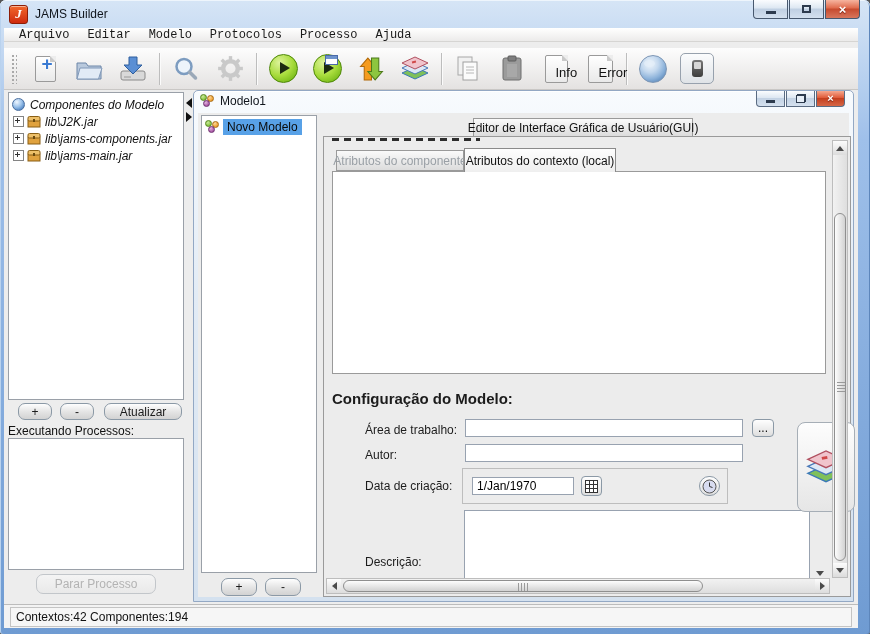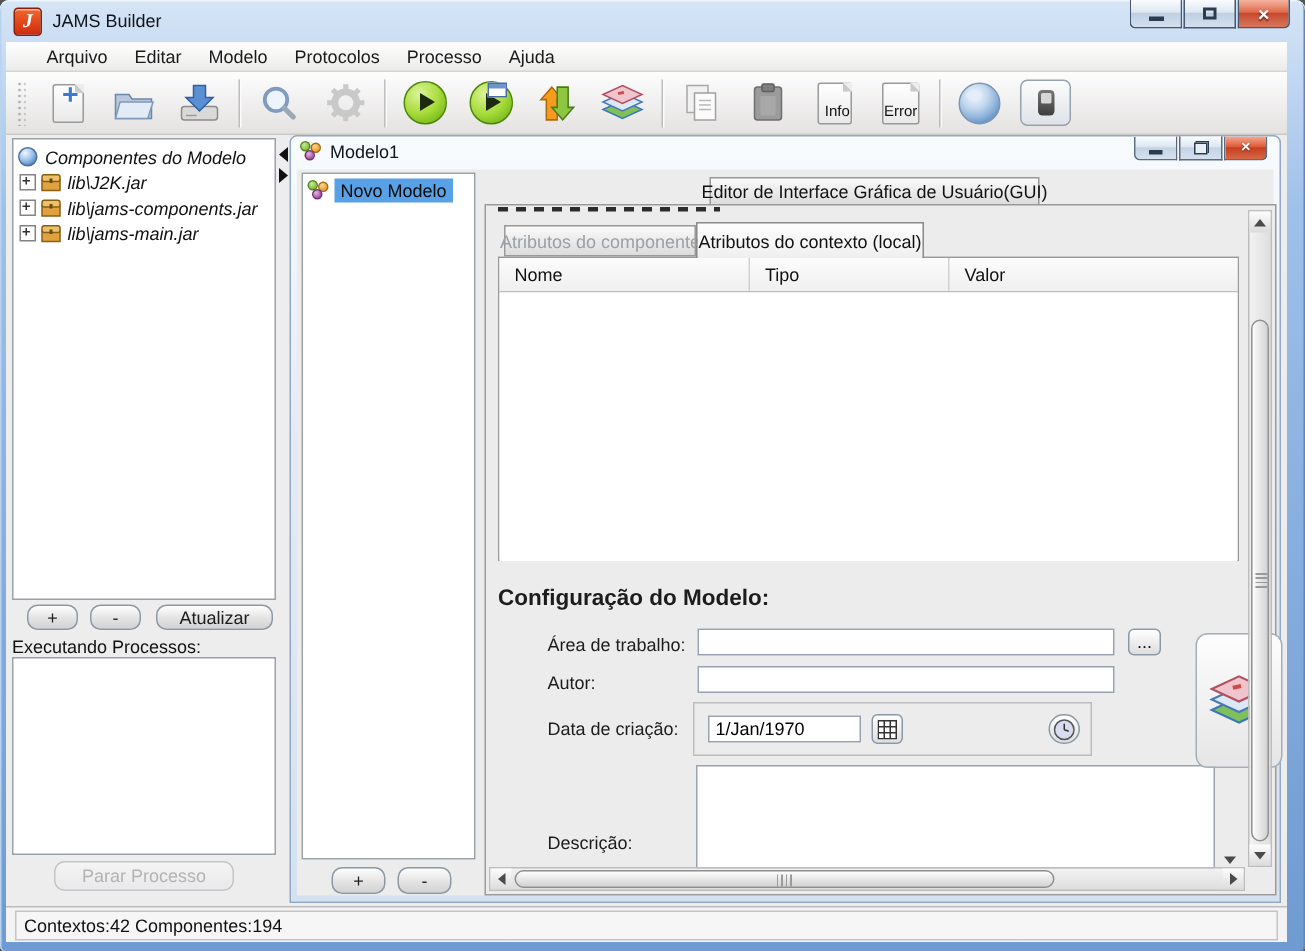--- a/index.html
+++ b/index.html
@@ -22,34 +22,34 @@
   .win-btn.close{background:linear-gradient(#f6b49f,#e06a4c 45%,#c64a2e 50%,#d8765c);}
   .g-min{width:10px;height:3px;background:#2d3b4e;margin-top:6px;}
   .g-max{width:9px;height:8px;border:2px solid #2d3b4e;box-sizing:border-box;}
   .g-close{color:#fff;font-size:13px;font-weight:bold;line-height:1;text-shadow:0 1px 1px #7c2413;}
   .g-restore{position:relative;width:10px;height:9px;}
   .g-restore:before{content:"";position:absolute;right:0;top:0;width:7px;height:6px;border:1px solid #2d3b4e;}
   .g-restore:after{content:"";position:absolute;left:0;bottom:0;width:7px;height:6px;border:1px solid #2d3b4e;background:#e6eef7;}
   
   .client{position:absolute;left:4px;top:28px;width:854px;height:600px;background:#ededed;}
   
-  .menubar{position:absolute;left:4px;top:28px;width:854px;height:20px;background:linear-gradient(#ffffff,#ecebea);
-    border-bottom:1px solid #d6d5d3;display:flex;align-items:center;padding-left:18px;box-sizing:border-box;}
+  .menubar{position:absolute;left:4px;top:28px;width:854px;height:14px;background:linear-gradient(#ffffff,#ecebea);
+    border-bottom:1px solid #d6d5d3;display:flex;align-items:center;padding-left:6px;box-sizing:border-box;font-family:Liberation Mono, monospace;}
   .menu-item{padding:2px 9px;color:#1a1a1a;}
   
   .toolbar{position:absolute;left:4px;top:48px;width:854px;height:42px;background:linear-gradient(#fdfdfd,#e4e2e1);
     border-bottom:1px solid #c9c7c5;display:flex;align-items:center;padding-left:5px;box-sizing:border-box;}
   .tb-handle{width:6px;height:30px;margin:0 6px 0 2px;background-image:radial-gradient(#a9a9a9 34%,transparent 38%);background-size:4px 4px;}
   .tb-btn{width:44px;height:36px;display:flex;align-items:center;justify-content:center;position:relative;}
   .tb-sep{width:1px;height:32px;background:#bdbdbd;margin:0 4px;box-shadow:1px 0 0 #fbfbfb;}
   
   .page{width:19px;height:24px;background:linear-gradient(#ffffff,#e9e9e9);border:1px solid #9a9a9a;border-radius:2px;position:relative;}
   .page .fold{position:absolute;right:-1px;top:-1px;width:0;height:0;border-left:6px solid #c9c9c9;border-top:6px solid #ededed;}
   .plus-badge{position:absolute;right:2px;top:0px;color:#3a7ad2;font-size:19px;font-weight:bold;line-height:14px;text-shadow:0 0 2px #fff,0 0 2px #fff;}
-  .doc-label{position:absolute;left:0;right:0;bottom:2px;text-align:right;font-size:10px;color:#111;}
+  .doc-label{position:absolute;left:10px;right:0;bottom:2px;text-align:left;font-size:13px;color:#111;}
   .run-circle{width:27px;height:27px;border-radius:50%;border:1px solid #4d8706;
     background:radial-gradient(circle at 35% 28%,#ddf39b,#a8dc3c 50%,#74b817 85%,#639e0f);position:relative;}
   .run-circle .tri{position:absolute;left:10px;top:7px;width:0;height:0;border-left:10px solid #1c2a10;border-top:6.5px solid transparent;border-bottom:6.5px solid transparent;}
   .mini-window{position:absolute;right:3px;top:0px;width:13px;height:10px;background:#fff;border:1px solid #4a6aa8;box-sizing:border-box;}
   .mini-window:before{content:"";position:absolute;left:0;top:0;right:0;height:3px;background:#6e93cc;}
   .globe{width:26px;height:26px;border-radius:50%;border:1px solid #7d96b5;position:relative;
     background:radial-gradient(circle at 38% 30%,#f2f7fc,#c3d8ee 35%,#8cb2da 62%,#5b88ba 85%,#43699d);}
   .globe:before{content:"";position:absolute;left:4px;top:4px;width:11px;height:7px;border-radius:50%;background:#e3eef8;opacity:.75;}
   .toggle-box{width:32px;height:29px;border:1px solid #97a1ad;border-radius:5px;background:linear-gradient(#fbfcfd,#dfe3e7);
     display:flex;align-items:center;justify-content:center;}
@@ -361,25 +361,20 @@
 
       <div class="tab inactive" style="left:275px;top:5px;width:220px;height:19px">Editor de Interface Gráfica de Usuário(GUI)</div>
 
       <div class="tab-panel">
         <div class="clipped-dashes"></div>
 
         <div class="tab inactive disabled" style="left:12px;top:13px;width:128px;height:21px">Atributos do componente</div>
         <div class="tab active" style="left:140px;top:11px;width:152px;height:24px">Atributos do contexto (local)</div>
 
         <div class="attr-table">
-          <div class="attr-header">
-            <div class="hcell" style="width:167px">Nome</div>
-            <div class="hcell" style="width:133px">Tipo</div>
-            <div class="hcell" style="flex:1;border-right:none">Valor</div>
-          </div>
           <div style="height:179px;background:#fff"></div>
         </div>
 
         <div class="form-label" style="left:8px;top:253px;font-weight:bold;font-size:15px">Configuração do Modelo:</div>
 
         <div class="form-label" style="left:41px;top:286px">Área de trabalho:</div>
         <input class="tinput" style="left: 141px; top: 282px; width: 278px; height: 18px;" value="">
         <div class="sq-btn" style="left:428px;top:282px;width:22px;height:18px">...</div>
 
         <div class="form-label" style="left:41px;top:311px">Autor:</div>

